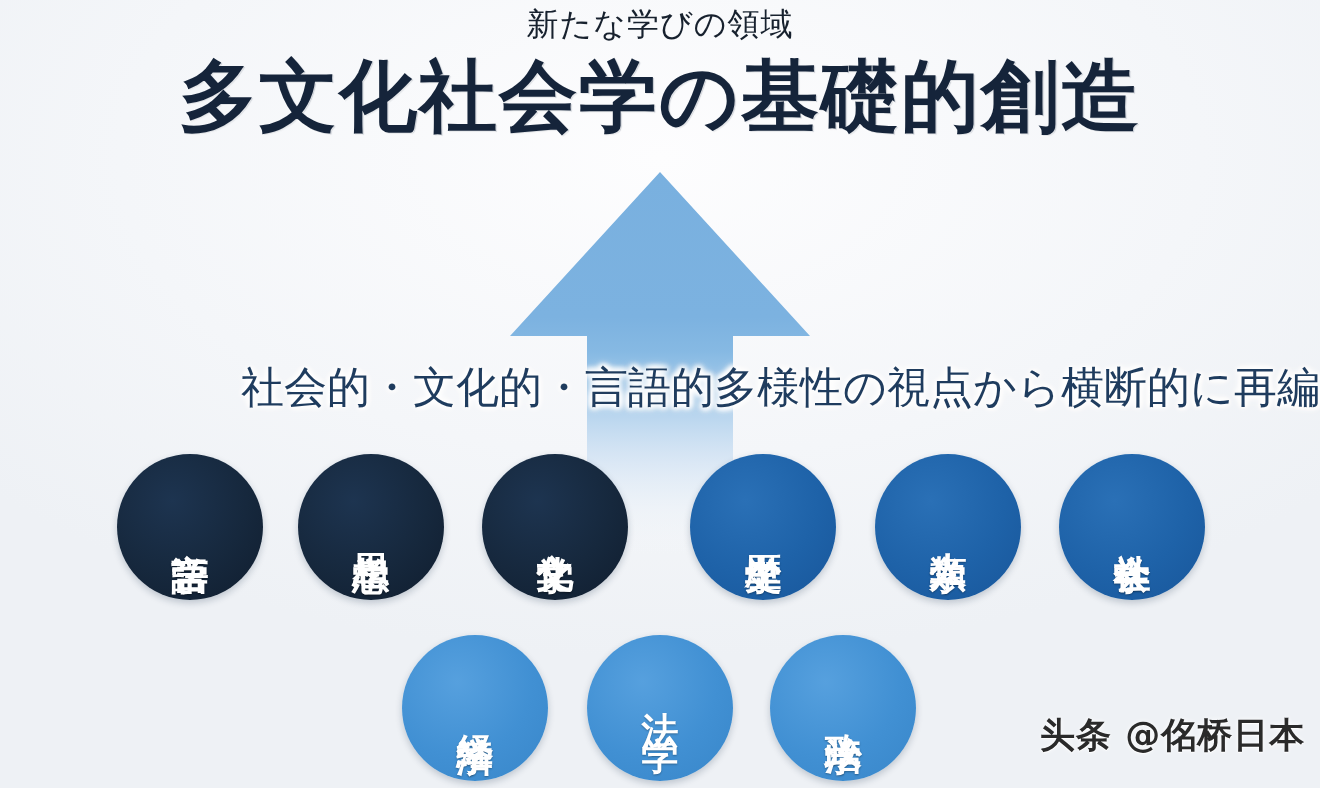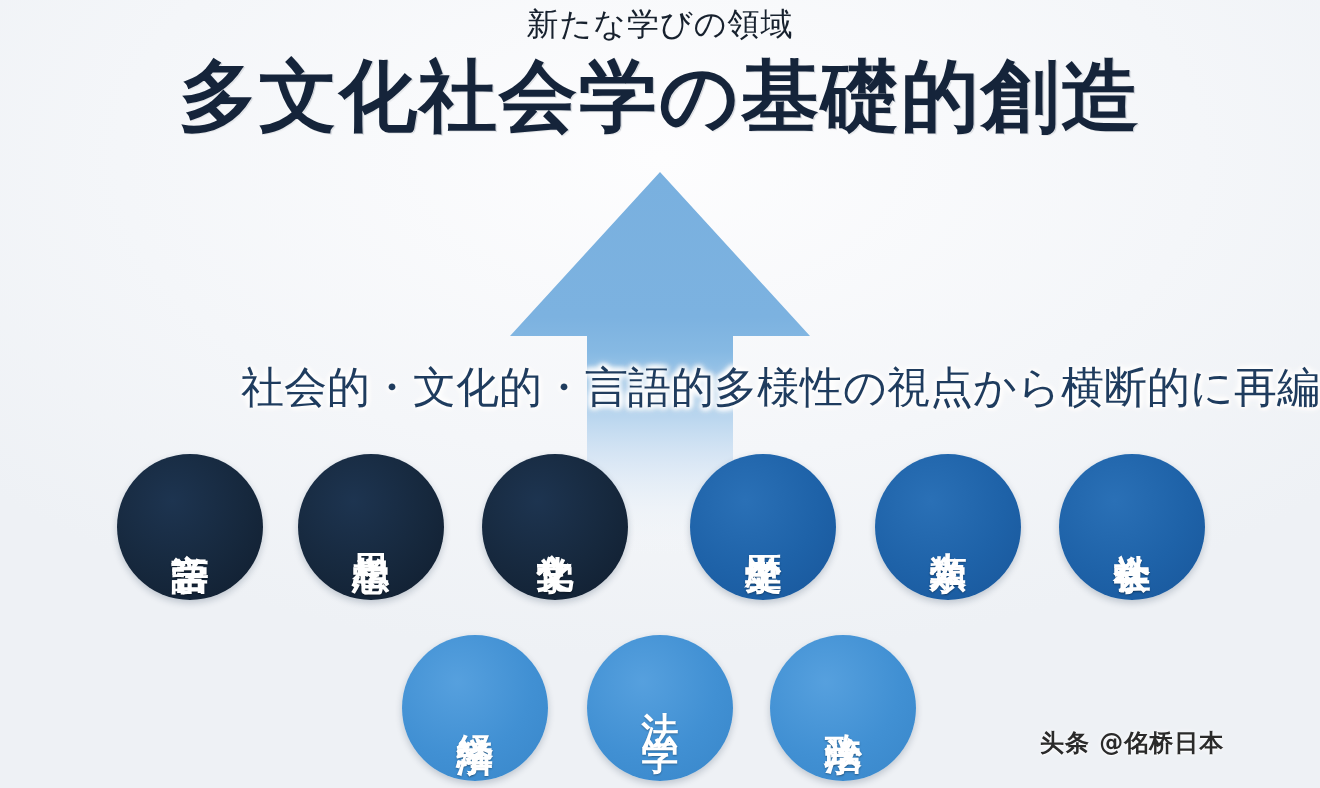--- a/index.html
+++ b/index.html
@@ -115,28 +115,27 @@
 
   .c-dark  { background: radial-gradient(circle at 38% 32%, #1d3450 0%, #16283d 55%, #101d2e 100%); }
   .c-mid   { background: radial-gradient(circle at 38% 32%, #2a70b6 0%, #1e62a8 55%, #18569a 100%); }
   .c-light { background: radial-gradient(circle at 38% 32%, #56a0de 0%, #4190d3 55%, #3886c9 100%); }
 
   
   #watermark {
     position: absolute;
     left: 1040px;
     top: 714px;
-    font-size: 24px;
+    font-size: 35px;
     line-height: 42px;
     font-weight: 700;
     color: #2a2a2a;
     letter-spacing: 1px;
     text-shadow: 0 0 5px rgba(255,255,255,0.95), 0 1px 0 rgba(255,255,255,0.9);
     white-space: nowrap;
-    margin-top: 8px;
   }
 </style>
 </head>
 <body>
 
 <div id="slide">
 
   <div id="main-title">多文化社会学の基礎的創造</div>
 
   <div id="subtitle">新たな学びの領域</div>

